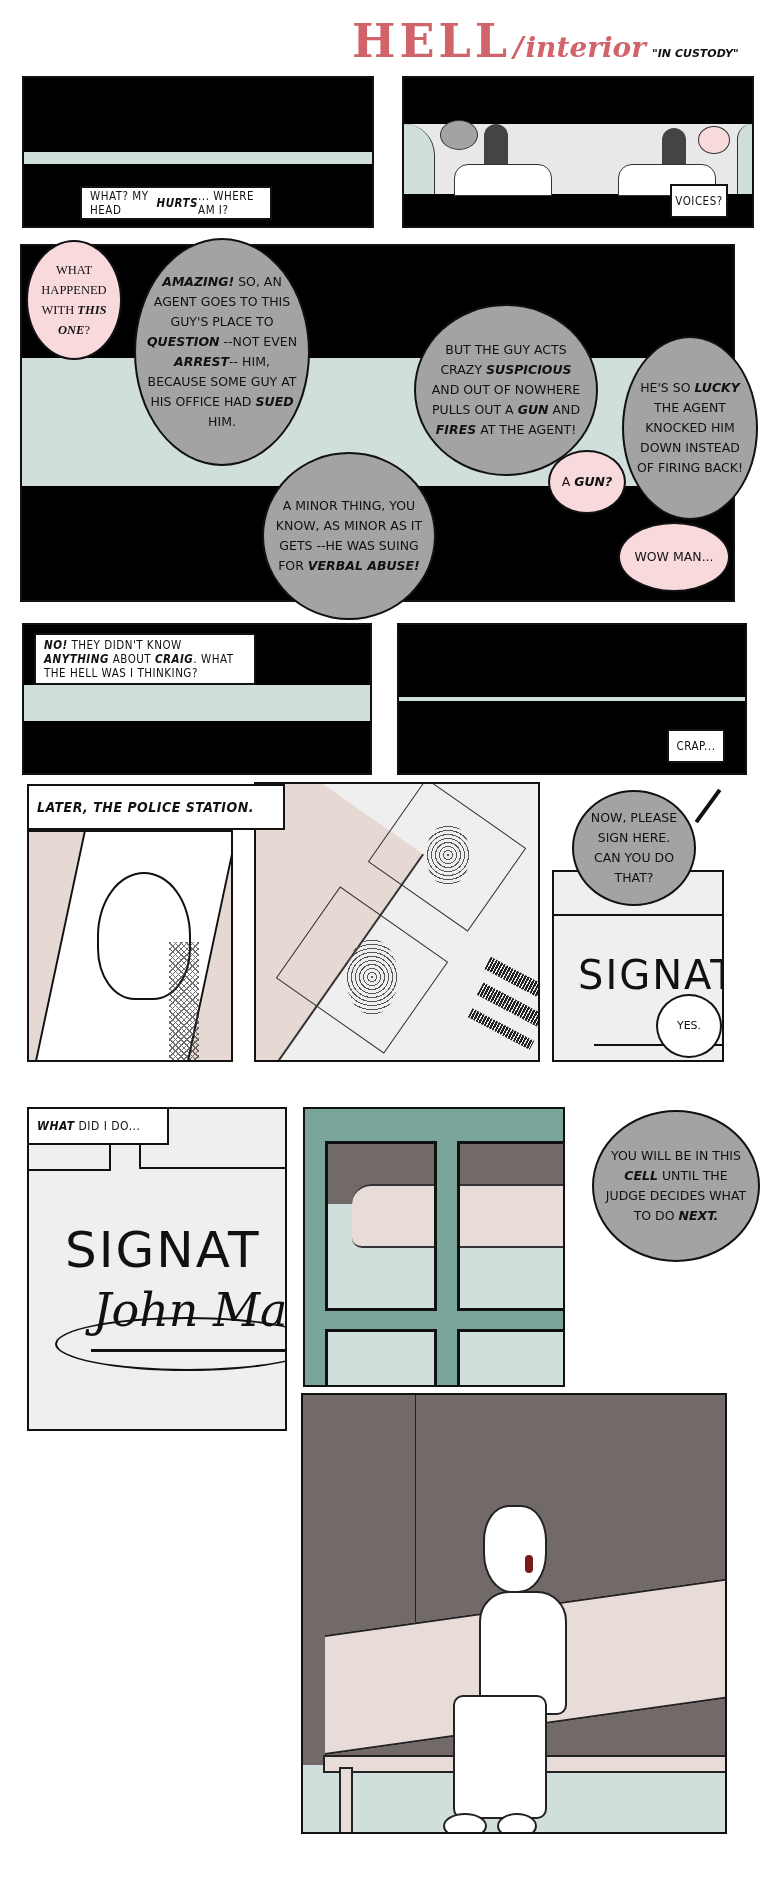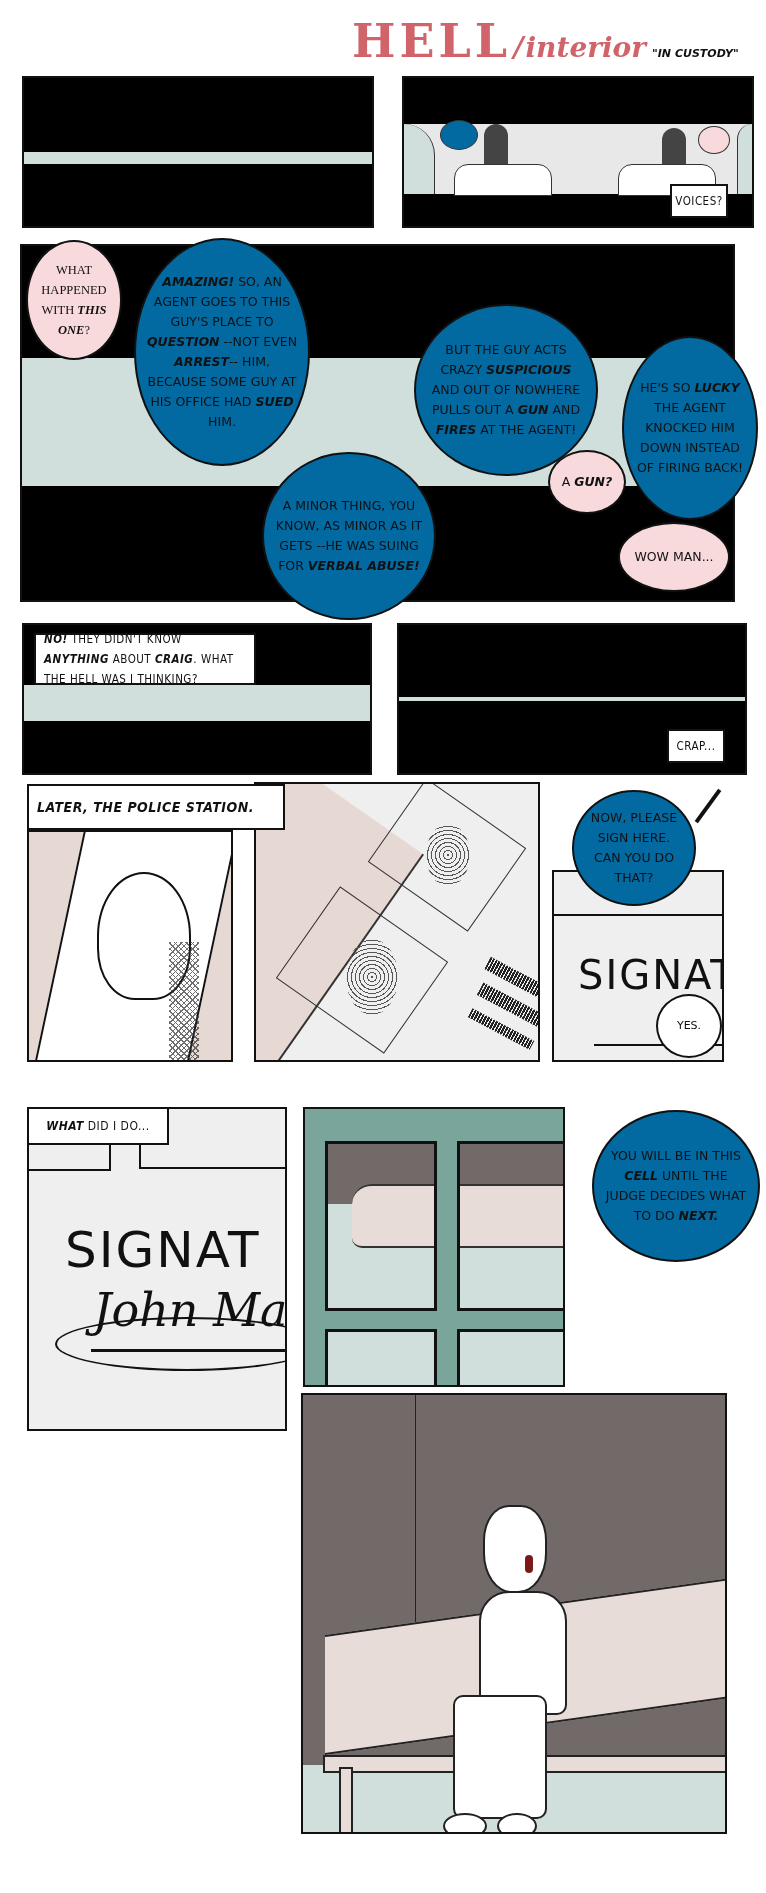--- a/index.html
+++ b/index.html
@@ -3,41 +3,46 @@
 <meta charset="utf-8">
 <style>
   html,body{margin:0;padding:0;background:#fff;}
   body{width:766px;height:1893px;position:relative;overflow:hidden;font-family:"DejaVu Sans",sans-serif;}
   .abs{position:absolute;}
   .panel{position:absolute;border:2px solid #111;box-sizing:border-box;overflow:hidden;}
   .black{background:#000;}
   .mint{background:#d0dfdc;}
   .caption{position:absolute;background:#fff;border:2px solid #111;box-sizing:border-box;font-family:"DejaVu Sans Condensed","DejaVu Sans",sans-serif;font-size:13px;color:#111;letter-spacing:0.5px;display:flex;align-items:center;justify-content:center;text-transform:uppercase;padding:0 8px;}
   .bubble{position:absolute;border:2px solid #111;border-radius:50%;box-sizing:border-box;font-family:"DejaVu Sans",sans-serif;font-size:12.5px;line-height:20px;color:#111;text-align:center;display:flex;align-items:center;justify-content:center;text-transform:uppercase;padding:10px;}
-  .peach{background:#0369a1;}
+  .peach{background:#a3a3a3;}
   .pink{background:#f9dadc;}
   .white{background:#fff;}
   b{font-style:italic;font-weight:bold;}
   .title-life{font-family:"DejaVu Serif",serif;font-weight:bold;color:#d0646a;font-size:46px;letter-spacing:4px;}
   .title-int{font-family:"DejaVu Serif",serif;font-style:italic;font-weight:bold;color:#d0646a;font-size:28px;}
   .title-sub{font-family:"DejaVu Sans",sans-serif;font-style:italic;font-weight:bold;color:#111;font-size:11px;}
   .signat{font-family:"DejaVu Sans",sans-serif;font-weight:normal;color:#111;letter-spacing:2px;}
 </style>
 </head>
 <body>
 
 <div class="abs" style="left:352px;top:14px;display:flex;align-items:baseline;gap:2px;">
   <span class="title-life">HELL</span>
   <span class="title-int">/</span>
   <span class="title-int">interior</span>
   <span class="title-sub" style="margin-left:4px;">"IN CUSTODY"</span>
 </div>
 
 <div class="panel black" style="left:22px;top:76px;width:352px;height:152px;">
   <div class="abs mint" style="left:0;top:74px;width:100%;height:12px;"></div>
+  <div class="caption" style="left:56px;top:108px;width:192px;height:34px;font-size:11.5px;">
+    <span>WHAT? MY HEAD </span>
+      <b>HURTS</b>
+      <span>... WHERE AM I?</span>
+  </div>
 </div>
 
 <div class="panel black" style="left:402px;top:76px;width:352px;height:152px;">
   <div class="abs" style="left:0;top:46px;width:100%;height:70px;background:#e8e8e8;">
     <div class="abs mint" style="left:0;top:0;width:30px;height:70px;border-right:1px solid #333;border-radius:0 40px 0 0;"></div>
     <div class="abs mint" style="right:0;top:0;width:14px;height:70px;border-left:1px solid #333;border-radius:40px 0 0 0;"></div>
     <div class="abs" style="left:80px;top:0;width:24px;height:40px;background:#444;border-radius:12px 12px 0 0;"></div>
     <div class="abs" style="left:258px;top:4px;width:24px;height:36px;background:#444;border-radius:12px 12px 0 0;"></div>
     <div class="abs" style="left:50px;top:40px;width:96px;height:30px;background:#fff;border:1px solid #333;border-radius:14px 14px 0 0;"></div>
     <div class="abs" style="left:214px;top:40px;width:96px;height:30px;background:#fff;border:1px solid #333;border-radius:14px 14px 0 0;"></div>
@@ -76,21 +81,21 @@
 <div class="bubble peach" style="left:622px;top:336px;width:136px;height:184px;">
   <span><span>HE'S SO </span><b>LUCKY</b><span> THE AGENT KNOCKED HIM DOWN INSTEAD OF FIRING BACK!</span></span>
 </div>
 
 <div class="bubble pink" style="left:618px;top:522px;width:112px;height:70px;">
   <span>WOW MAN...</span>
 </div>
 
 <div class="panel black" style="left:22px;top:623px;width:350px;height:152px;">
   <div class="abs mint" style="left:0;top:60px;width:100%;height:36px;"></div>
-  <div class="caption" style="left:10px;top:8px;width:222px;height:52px;font-size:11.5px;line-height:20px;text-align:left;justify-content:flex-start;">
+  <div class="caption" style="left:10px;top:8px;width:222px;height:52px;font-size:11.5px;line-height:14px;text-align:left;justify-content:flex-start;">
     <span><b>NO!</b><span> THEY DIDN'T KNOW </span><b>ANYTHING</b><span> ABOUT </span><b>CRAIG</b><span>. WHAT THE HELL WAS I THINKING?</span></span>
   </div>
 </div>
 
 <div class="panel black" style="left:397px;top:623px;width:350px;height:152px;">
   <div class="abs mint" style="left:0;top:72px;width:100%;height:4px;"></div>
   <div class="caption" style="left:268px;top:104px;width:58px;height:34px;font-size:11.5px;">
     <span>CRAP...</span>
   </div>
 </div>
@@ -136,21 +141,21 @@
   <div class="abs" style="left:0;top:60px;width:80px;height:2px;background:#111;"></div>
   <div class="abs" style="left:110px;top:58px;width:150px;height:2px;background:#111;"></div>
   <div class="abs" style="left:80px;top:28px;width:2px;height:34px;background:#111;"></div>
   <div class="abs" style="left:110px;top:28px;width:2px;height:32px;background:#111;"></div>
   <div class="abs signat" style="left:36px;top:112px;font-size:50px;white-space:nowrap;">SIGNAT</div>
   <div class="abs" style="left:64px;top:174px;font-family:'DejaVu Serif',serif;font-style:italic;font-size:46px;color:#111;white-space:nowrap;">John Man</div>
   <div class="abs" style="left:62px;top:240px;width:200px;height:3px;background:#111;"></div>
   <div class="abs" style="left:26px;top:208px;width:260px;height:50px;border:2px solid #111;border-radius:50%;"></div>
 </div>
 
-<div class="caption" style="left:27px;top:1107px;width:142px;height:38px;z-index:3;font-size:12px;justify-content:center;">
+<div class="caption" style="left:27px;top:1107px;width:142px;height:38px;z-index:3;font-size:12px;justify-content:flex-start;">
   <span><b>WHAT</b><span> DID I DO...</span></span>
 </div>
 
 <div class="panel" style="left:303px;top:1107px;width:262px;height:280px;background:#7aa59b;">
   <div class="abs" style="left:20px;top:32px;width:112px;height:170px;background:#d0dfdc;border:3px solid #111;box-sizing:border-box;overflow:hidden;">
     <div class="abs" style="left:0;top:0;width:100%;height:60px;background:#726a69;"></div>
     <div class="abs" style="left:24px;top:40px;width:100%;height:60px;background:#e8dcd8;border-top:2px solid #333;border-bottom:2px solid #333;border-radius:20px 0 0 10px;"></div>
   </div>
   <div class="abs" style="left:152px;top:32px;width:112px;height:170px;background:#d0dfdc;border:3px solid #111;box-sizing:border-box;overflow:hidden;">
     <div class="abs" style="left:0;top:0;width:100%;height:40px;background:#726a69;"></div>

